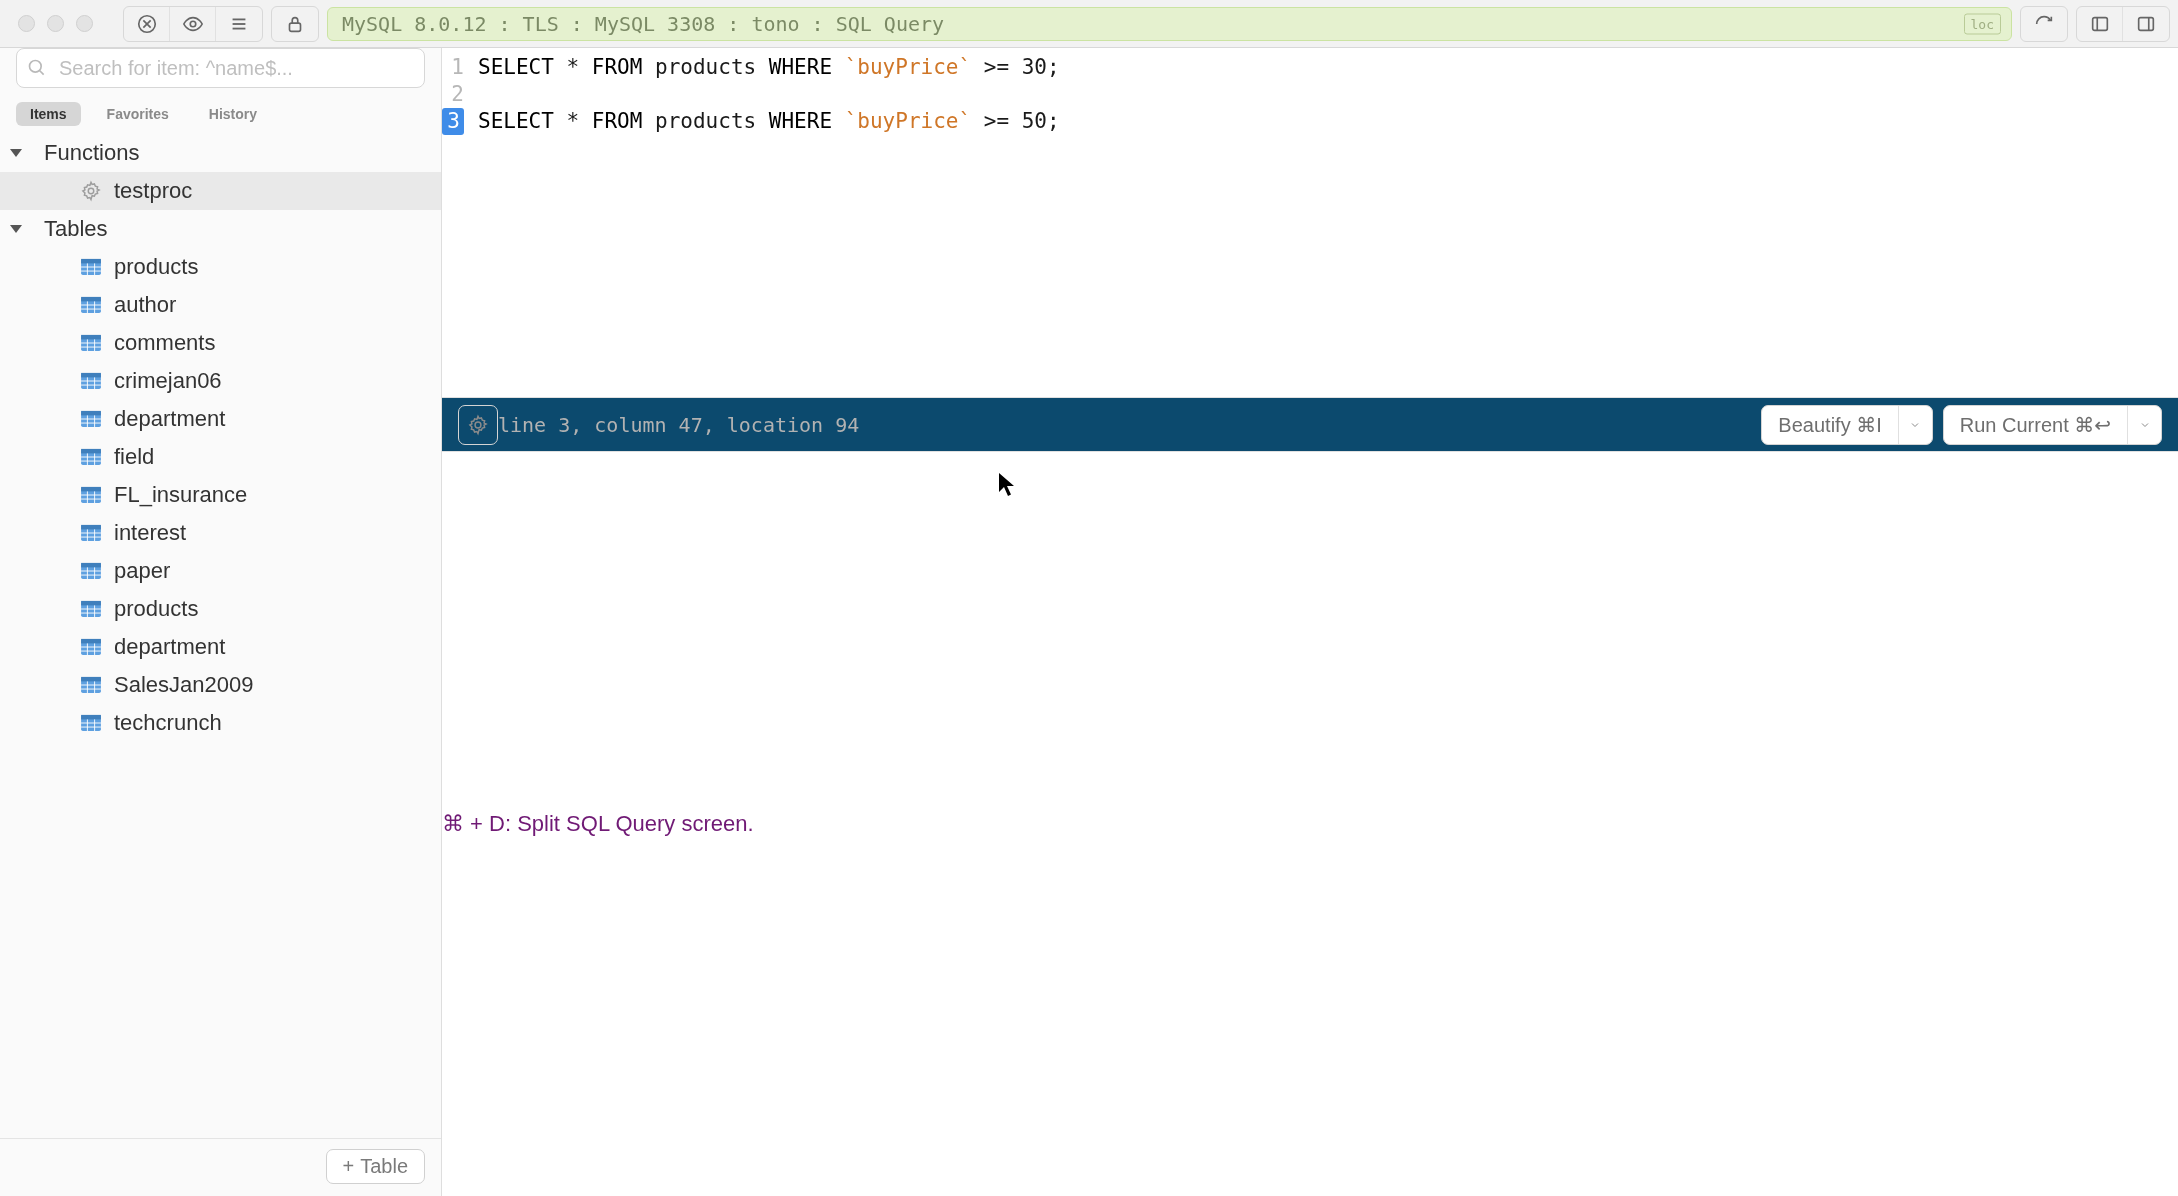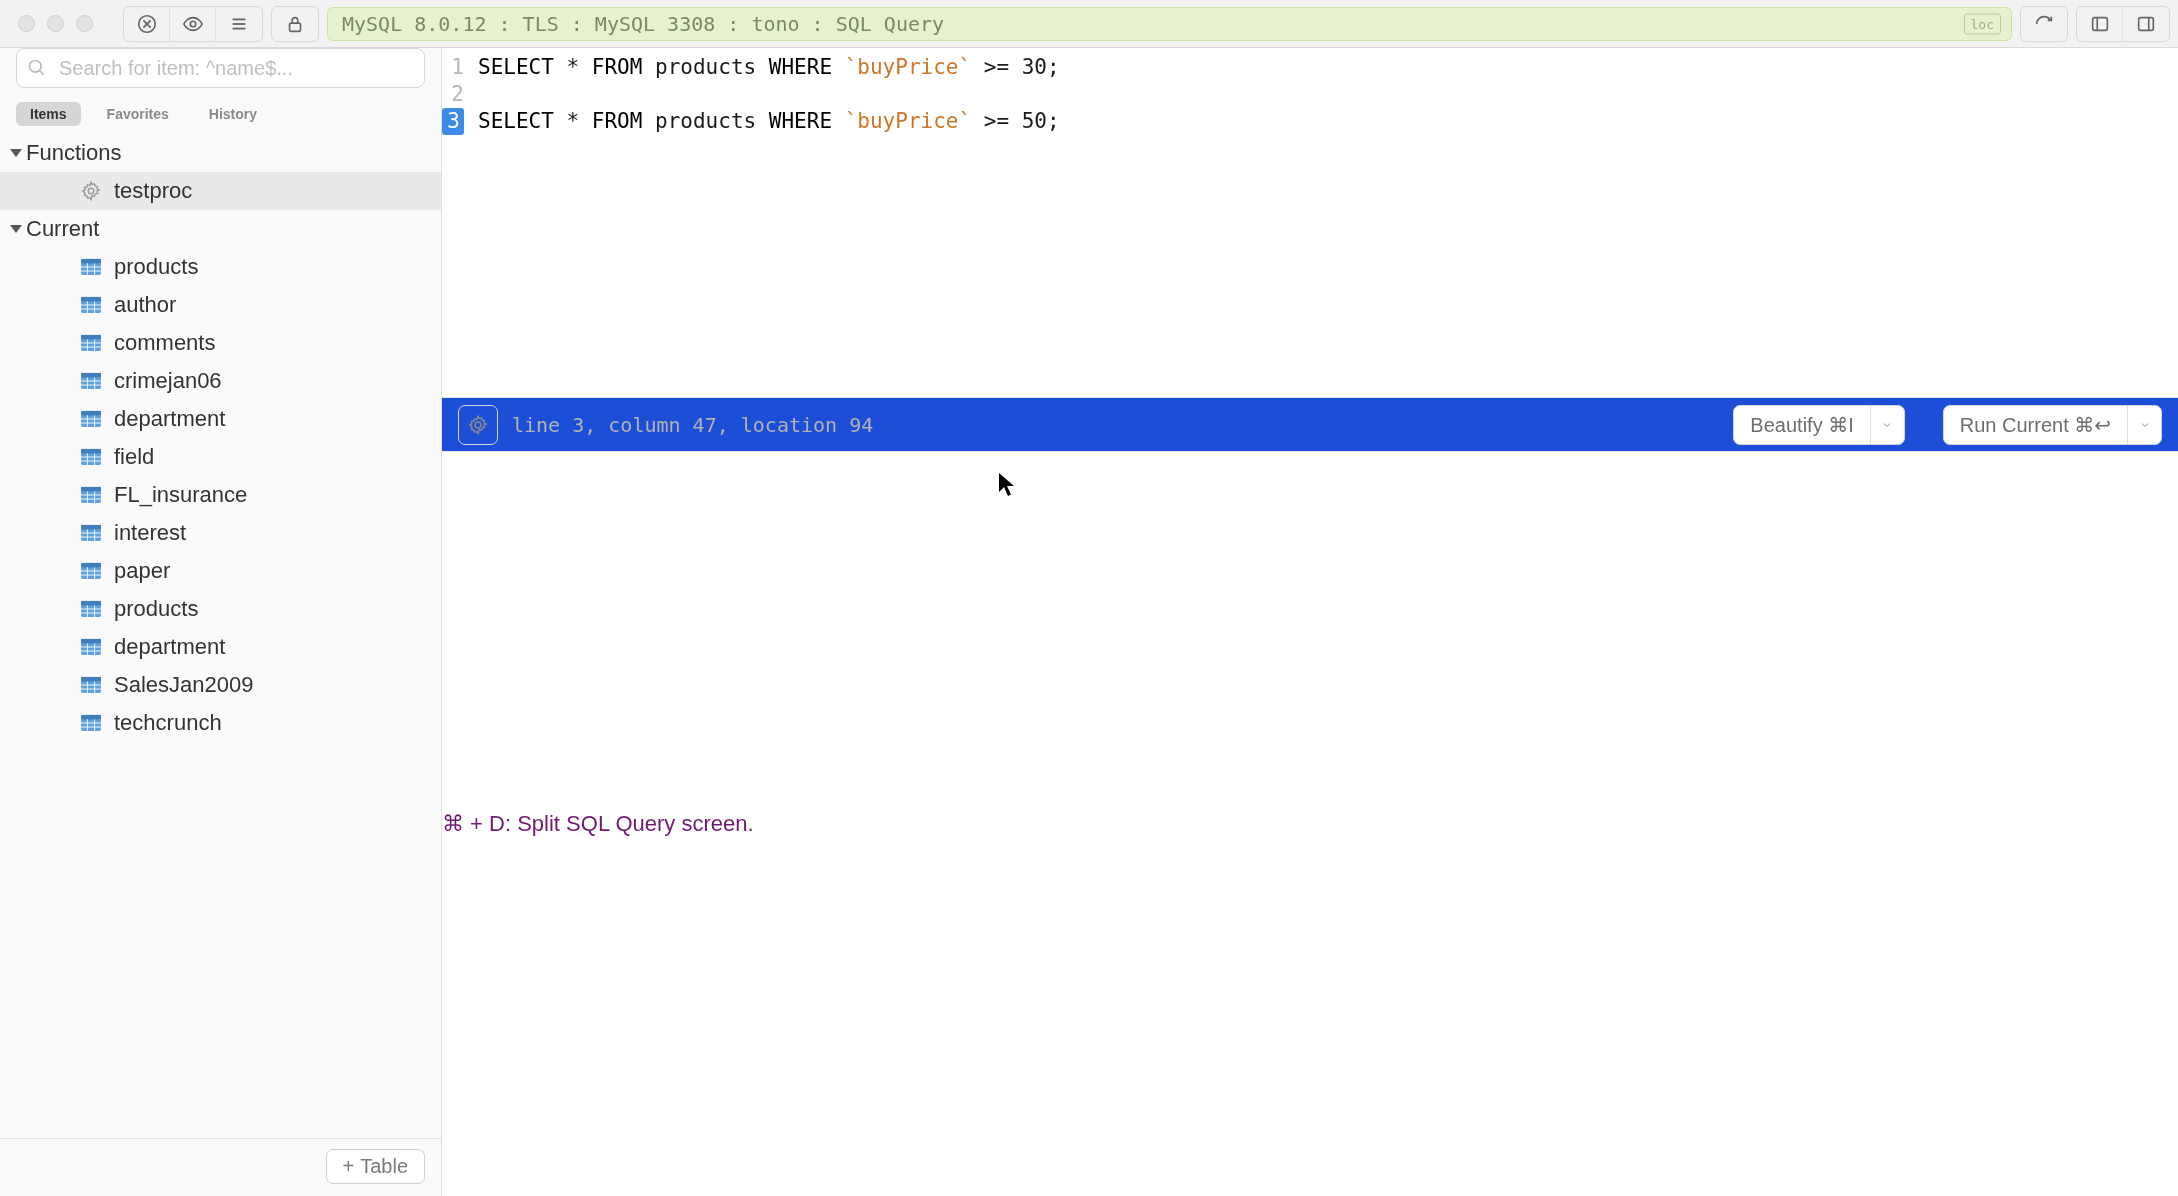--- a/index.html
+++ b/index.html
@@ -98,21 +98,21 @@
 
 .sb-tabs {
   display: flex; gap: 12px; padding: 6px 16px 8px;
   font-size: 14px; color: #8a8a8a; font-weight: bold;
 }
 .sb-tabs .tab { padding: 4px 14px; border-radius: 6px; cursor: default; }
 .sb-tabs .tab.active { background: #d6d6d6; color: #333; }
 
 .sb-tree { flex:1; overflow-y:auto; font-size: 22px; }
 .tree-group-header {
-  display:flex; align-items:center; gap:6px; padding: 6px 12px;
+  display:flex; align-items:center; gap:24px; padding: 6px 12px;
   color: #333;
 }
 .tree-group-header .disc { width:0;height:0; border-left:8px solid #555; border-top:6px solid transparent; border-bottom:6px solid transparent; transform: rotate(90deg);}
 .tree-item {
   display:flex; align-items:center; gap:12px;
   padding: 6px 12px 6px 80px;
   color: #333;
 }
 .tree-item.selected { background: #e9e9e9; }
 .tree-item .ico { width:22px; height:22px; display:flex; align-items:center; justify-content:center;}
@@ -157,22 +157,21 @@
 .plain { color:#1a1a1a; }
 
 .editor-wrap { position:relative; height: 350px; border-bottom: 1px solid #e0e0e0; }
 .editor-scroll { position:absolute; inset:0; overflow:auto; }
 
 .editor-toolbar {
   height: 54px;
   border-bottom: 1px solid #e1e1e1;
   display:flex; align-items:center;
   padding: 0 16px;
-  gap: 14px;
-  background:#1d4ed8;
+  background:#0c4a6e;
   font-size: 20px;
 }
 .gear-btn {
   width:40px; height:40px; border:1px solid #d4d4d4; border-radius:7px;
   display:flex; align-items:center; justify-content:center; color:#8b8b8b;
 }
 .cursor-status { color:#b2b2b2; font-family: Menlo, monospace; font-size:20px; }
 .spacer { flex:1; }
 .pill-btn {
   border:1px solid #d4d4d4; border-radius:7px; background:#fff;
@@ -292,21 +291,21 @@
           <span class="ico ico-gear">
             <svg viewBox="0 0 24 24" fill="none" stroke="#9d9d9d" stroke-width="1.6">
               <circle cx="12" cy="12" r="3"></circle>
               <path d="M12 2.6l1.2 2.3 2.5-.6 1 2.4 2.5.6-.6 2.5 2.3 1.2-2.3 1.2.6 2.5-2.5.6-1 2.4-2.5-.6L12 21.4l-1.2-2.3-2.5.6-1-2.4-2.5-.6.6-2.5L3.1 12l2.3-1.2-.6-2.5 2.5-.6 1-2.4 2.5.6z"></path>
             </svg>
           </span>
           <span>testproc</span>
         </div>
         <div class="tree-group-header">
           <span class="disc"></span>
-          <span>Current</span>
+          <span>Tables</span>
         </div>
         <div class="tree-item">
           <span class="ico ico-table">
             <svg viewBox="0 0 24 20" fill="#5ea0e0">
               <rect x="1" y="1" width="22" height="18" rx="2" fill="#5ea0e0"></rect>
               <rect x="1" y="1" width="22" height="5" fill="#3f7fbc"></rect>
               <line x1="1" y1="10" x2="23" y2="10" stroke="#fff" stroke-width="1"></line>
               <line x1="1" y1="14.5" x2="23" y2="14.5" stroke="#fff" stroke-width="1"></line>
               <line x1="8" y1="6" x2="8" y2="19" stroke="#fff" stroke-width="1"></line>
               <line x1="16" y1="6" x2="16" y2="19" stroke="#fff" stroke-width="1"></line>

